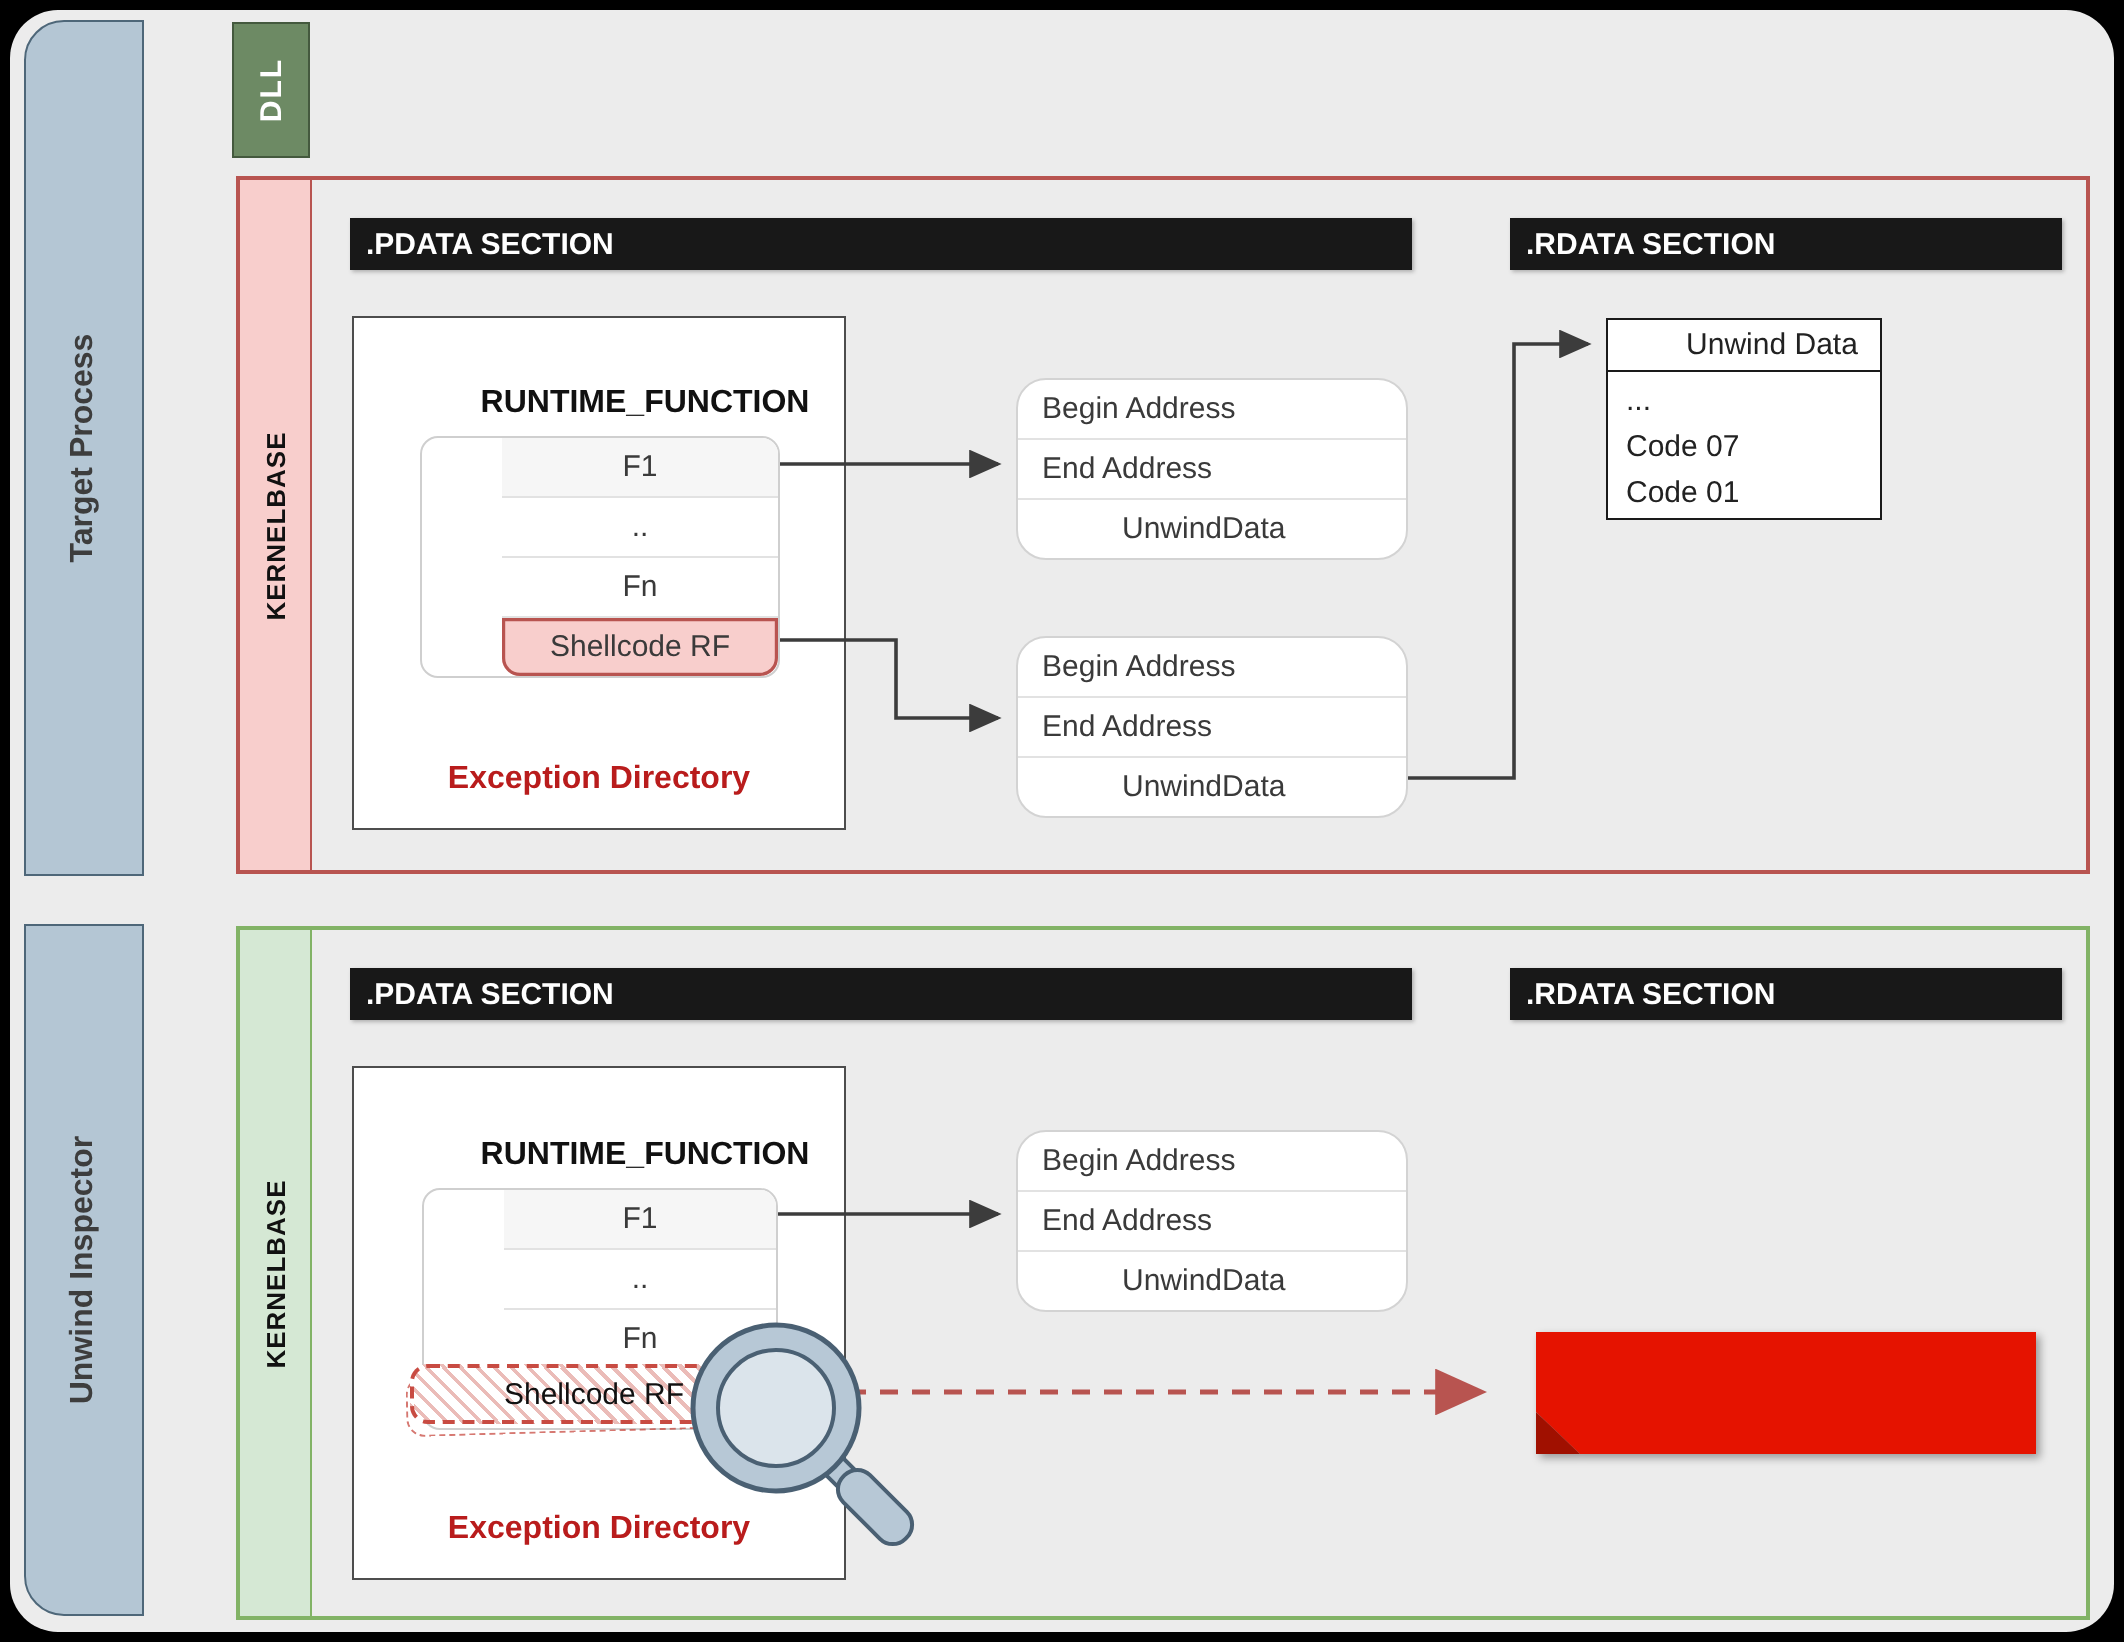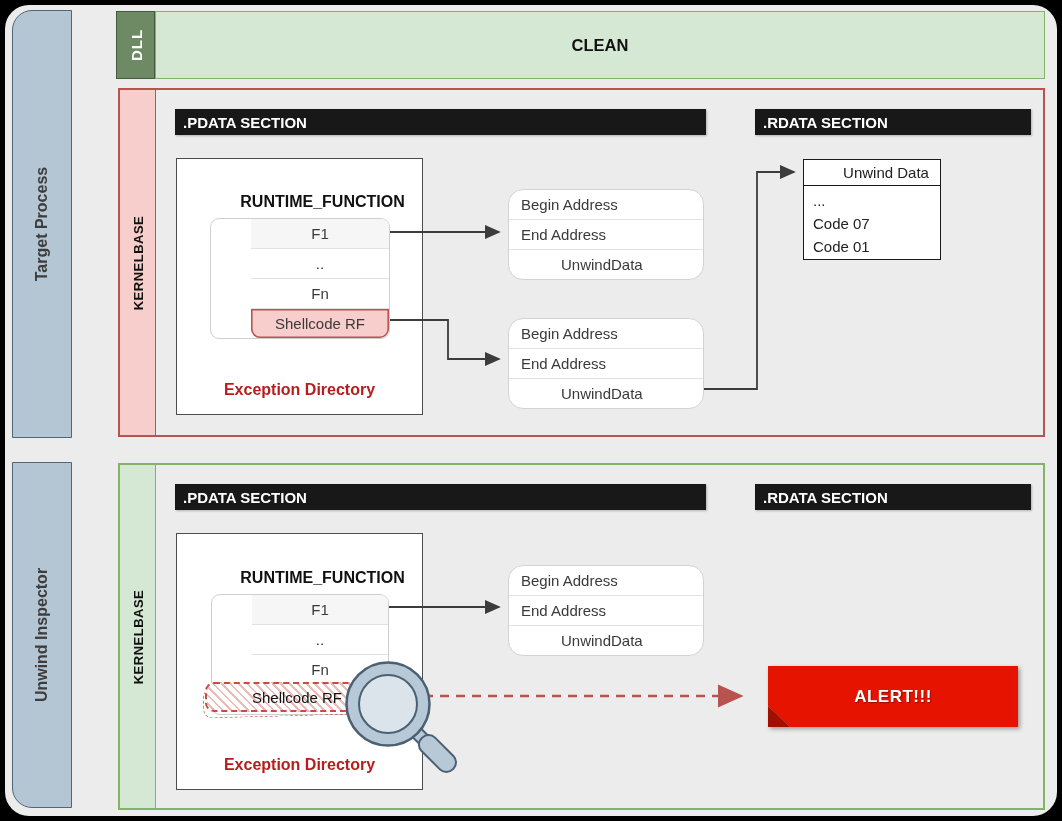--- a/index.html
+++ b/index.html
@@ -55,23 +55,20 @@
   <div class="abs sidebar-bar" style="left:7px;top:457px;width:60px;height:346px;border-radius:0 0 0 20px;">
     <div class="vwrap">
           <span class="vlabel">Unwind Inspector</span>
         </div>
   </div>
 
   <div class="abs dll-tab" style="left:111px;top:6px;width:39px;height:68px;">
     <div class="vwrap">
           <span class="vlabel">DLL</span>
         </div>
-  </div>
-  <div class="abs clean-band" style="left:150px;top:6px;width:890px;height:68px;">
-    <span>CLEAN</span>
   </div>
 
   <div class="abs panel-red" style="left:113px;top:83px;width:927px;height:349px;"></div>
   <div class="abs kcol kcol-pink" style="left:115px;top:85px;width:36px;height:345px;">
     <div class="vwrap">
           <span class="vlabel">KERNELBASE</span>
         </div>
   </div>
   <div class="abs sec-header" style="left:170px;top:104px;width:531px;height:26px;">
     <span>.PDATA SECTION</span>
@@ -166,16 +163,15 @@
       </g>
       <circle cx="0" cy="0" r="41.5" fill="#b7c8d6" stroke="#4a6073" stroke-width="2.5"></circle>
       <circle cx="0" cy="0" r="29" fill="rgba(255,255,255,0.5)" stroke="#4a6073" stroke-width="2"></circle>
     </g>
   </svg>
 
   <svg class="abs" style="left:753px;top:652px;filter:drop-shadow(2px 2px 2px rgba(0,0,0,0.35));" width="268" height="80" viewBox="0 0 268 80">
     <polygon points="10,9 260,9 260,70 32,70 10,49" fill="#e51300"></polygon>
     <polygon points="10,49 32,70 10,70" fill="#a01000"></polygon>
   </svg>
-  <div class="abs alert-text" style="left:763px;top:661px;width:250px;height:61px;">ALERT!!!</div>
 
 </div>
 </div>
 
 </body></html>

